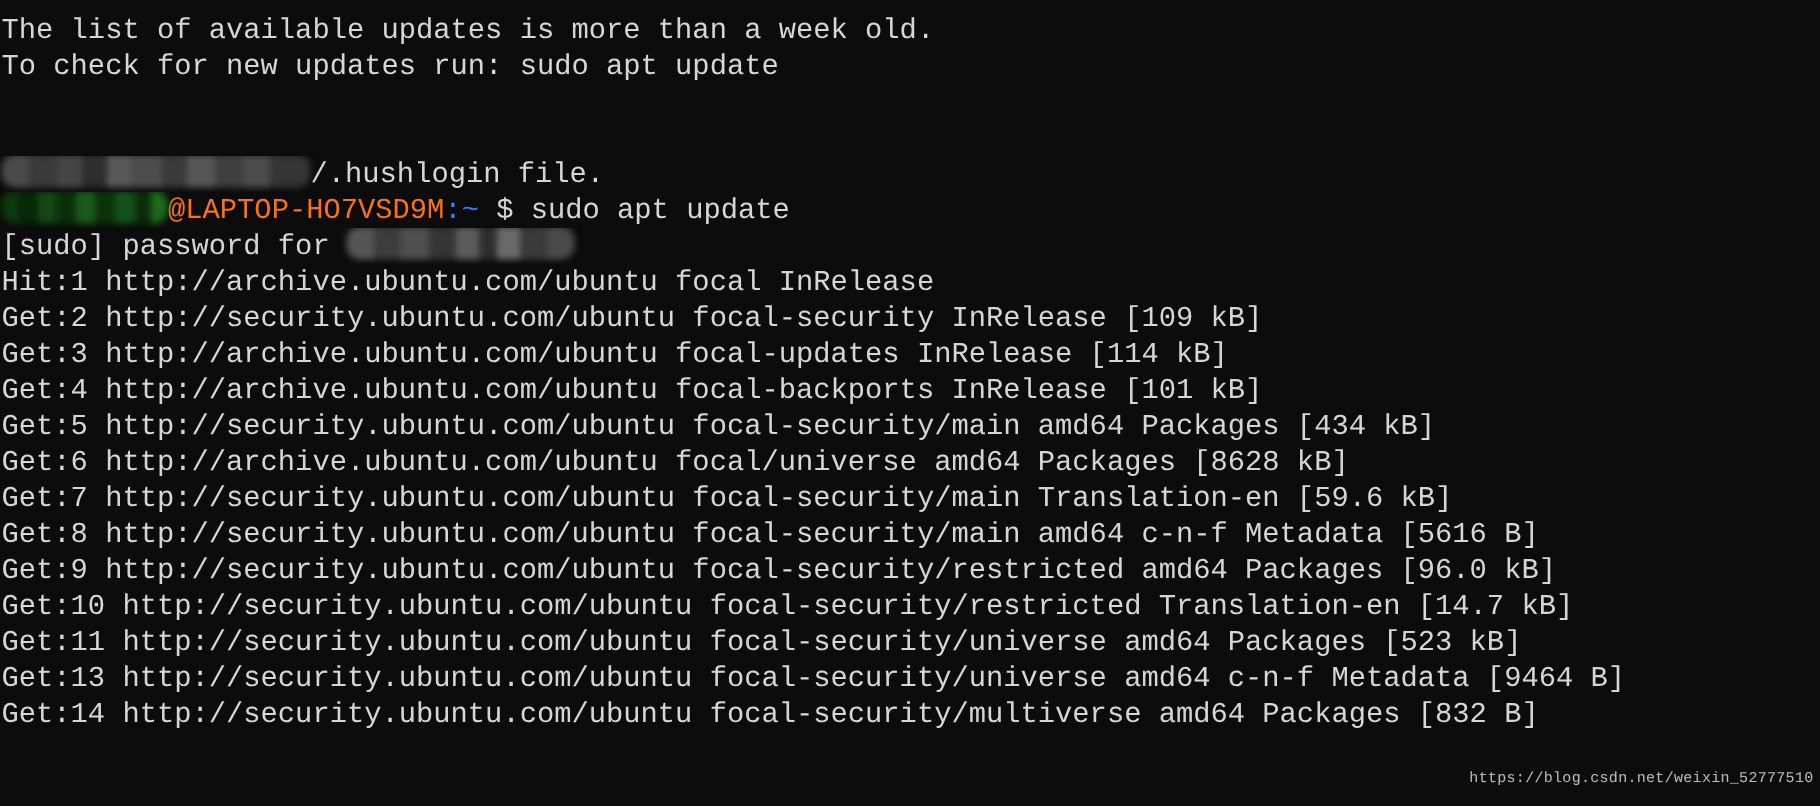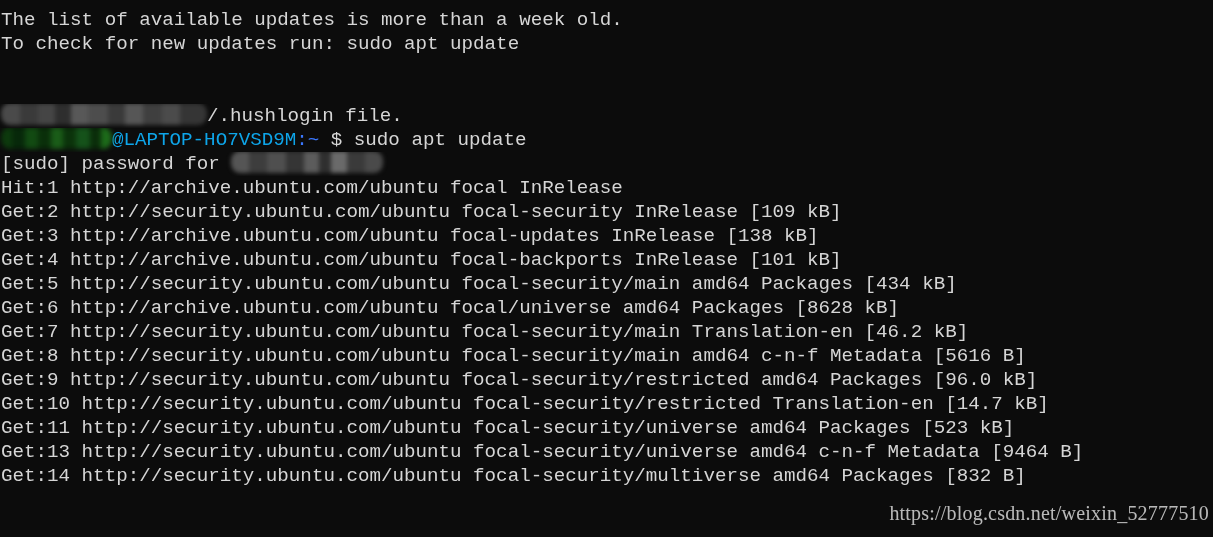--- a/index.html
+++ b/index.html
@@ -41,21 +41,21 @@
     white-space: pre;
     padding-left: 1px;
     overflow: hidden;
   }
 
   .line.blank {
     color: transparent;
   }
 
   
-  .c-green  { color: #0ea5e9; }
+  .c-green  { color: #f97316; }
   .c-blue   { color: #3b78ff; }
   .c-white  { color: #d6d6d6; }
 
   
   .redact {
     display: inline-block;
     vertical-align: middle;
     position: relative;
     top: -2px;
     border-radius: 9px;
@@ -112,22 +112,22 @@
         #0a2d0a 80%, #0a2d0a 90%,
         #1d6b1a 90%, #1d6b1a 100%);
     filter: blur(2.4px);
   }
 
   
   #watermark {
     position: absolute;
     right: 4px;
     bottom: 12px;
-    font-family: Liberation Serif, serif;
-    font-size: 20px;
+    font-family: Liberation Mono, monospace;
+    font-size: 10px;
     color: rgba(235, 235, 235, 0.78);
     white-space: nowrap;
     pointer-events: none;
     letter-spacing: 0.2px;
     margin-left: 25px;
   }
 </style>
 </head>
 <body>
 
@@ -143,25 +143,25 @@
 
 
     <div class="line"><span class="redact redact-gray" style="width:206px;height:22px;"><span></span></span><span>/.hushlogin file.</span></div>
 
     <div class="line"><span class="redact redact-green" style="width:111px;height:22px;"><span></span></span><span class="c-green">@LAPTOP-HO7VSD9M</span><span class="c-blue">:</span><span class="c-blue">~</span><span class="c-white"> <span>$</span> <span>sudo apt update</span></span></div>
 
     <div class="line"><span>[sudo] password for </span><span class="redact redact-gray2" style="width:152px;height:22px;"><span></span></span></div>
 
     <div class="line">Hit:1 http://archive.ubuntu.com/ubuntu focal InRelease</div>
     <div class="line">Get:2 http://security.ubuntu.com/ubuntu focal-security InRelease [109 kB]</div>
-    <div class="line">Get:3 http://archive.ubuntu.com/ubuntu focal-updates InRelease [138 kB]</div>
+    <div class="line">Get:3 http://archive.ubuntu.com/ubuntu focal-updates InRelease [114 kB]</div>
     <div class="line">Get:4 http://archive.ubuntu.com/ubuntu focal-backports InRelease [101 kB]</div>
     <div class="line">Get:5 http://security.ubuntu.com/ubuntu focal-security/main amd64 Packages [434 kB]</div>
     <div class="line">Get:6 http://archive.ubuntu.com/ubuntu focal/universe amd64 Packages [8628 kB]</div>
-    <div class="line">Get:7 http://security.ubuntu.com/ubuntu focal-security/main Translation-en [46.2 kB]</div>
+    <div class="line">Get:7 http://security.ubuntu.com/ubuntu focal-security/main Translation-en [59.6 kB]</div>
     <div class="line">Get:8 http://security.ubuntu.com/ubuntu focal-security/main amd64 c-n-f Metadata [5616 B]</div>
     <div class="line">Get:9 http://security.ubuntu.com/ubuntu focal-security/restricted amd64 Packages [96.0 kB]</div>
     <div class="line">Get:10 http://security.ubuntu.com/ubuntu focal-security/restricted Translation-en [14.7 kB]</div>
     <div class="line">Get:11 http://security.ubuntu.com/ubuntu focal-security/universe amd64 Packages [523 kB]</div>
     <div class="line">Get:13 http://security.ubuntu.com/ubuntu focal-security/universe amd64 c-n-f Metadata [9464 B]</div>
     <div class="line">Get:14 http://security.ubuntu.com/ubuntu focal-security/multiverse amd64 Packages [832 B]</div>
 
   </div>
 
   <div id="watermark">https://blog.csdn.net/weixin_52777510</div>

